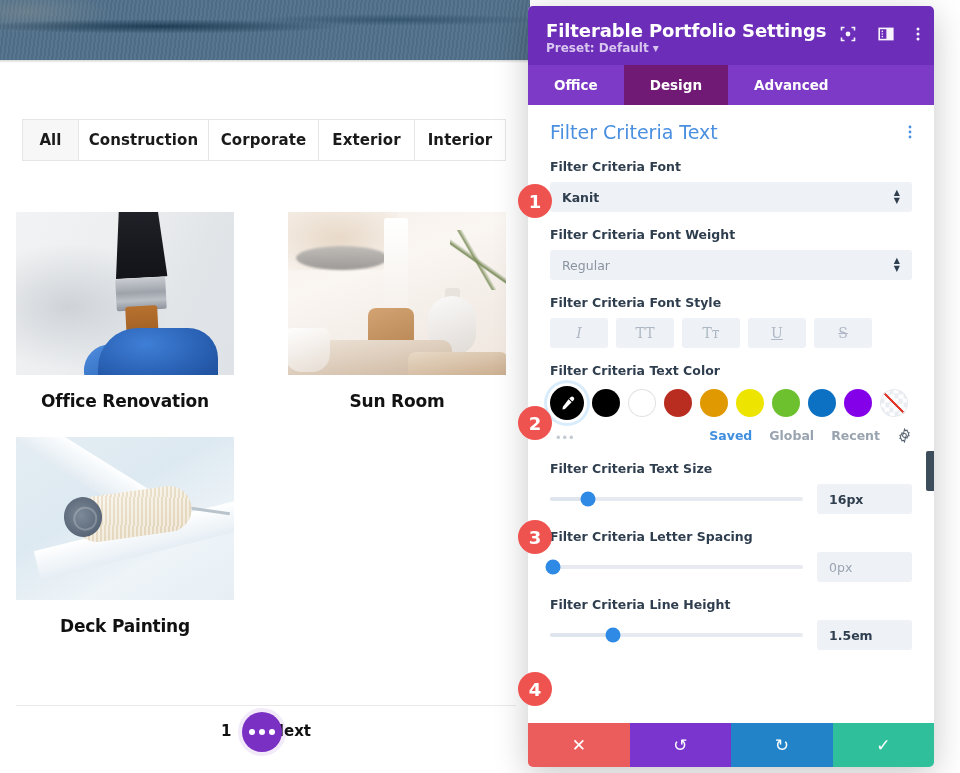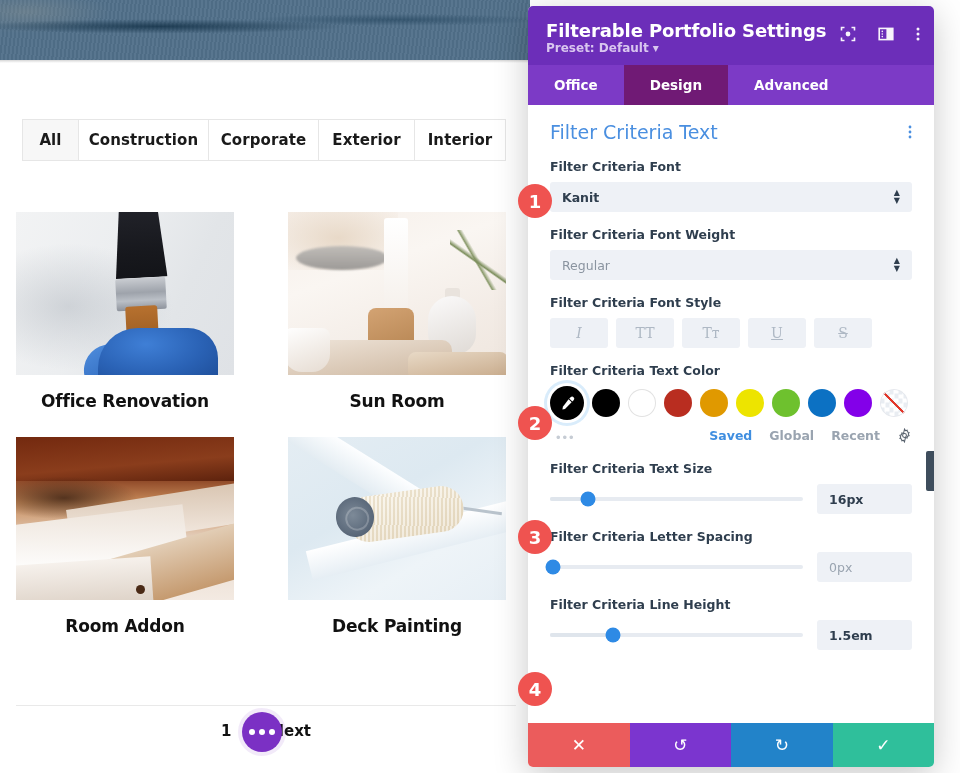--- a/index.html
+++ b/index.html
@@ -311,32 +311,20 @@
             <div class="vaseneck"></div>
             <div class="vase"></div>
           <div class="pot"></div>
             <div class="log"></div>
             <div class="cup"></div>
             <div class="log2"></div>
         </div>
         <div class="card-title">Sun Room</div>
       </div>
 
-      <div class="card">
-        <div class="card-img img-wood">
-          <div class="dark"></div>
-            <div class="shadow"></div>
-            <div class="plank2"></div>
-          <div class="plank1"></div>
-            <div class="plank3"></div>
-            <div class="plank4"></div>
-            <div class="hole"></div>
-        </div>
-        <div class="card-title">Room Addon</div>
-      </div>
 
       <div class="card">
         <div class="card-img img-roller">
           <div class="railA"></div>
             <div class="railB"></div>
             <div class="rod"></div>
           <div class="nap"></div>
             <div class="cap"></div>
         </div>
         <div class="card-title">Deck Painting</div>

